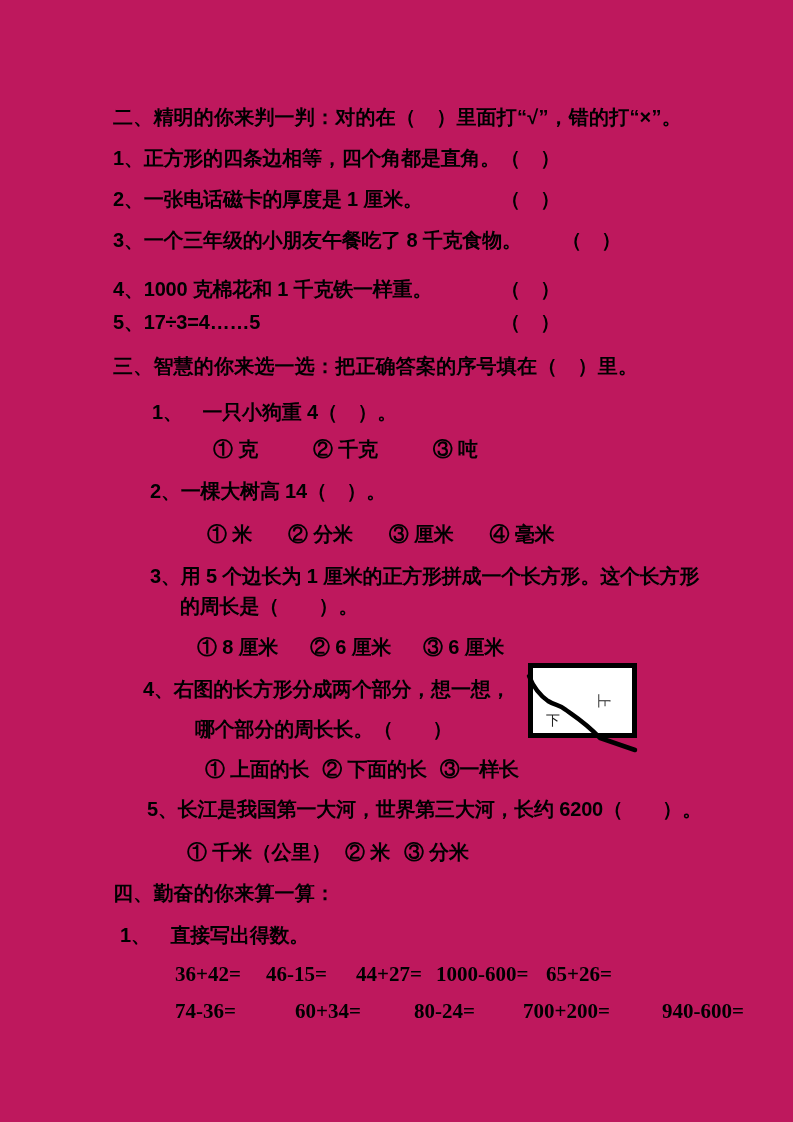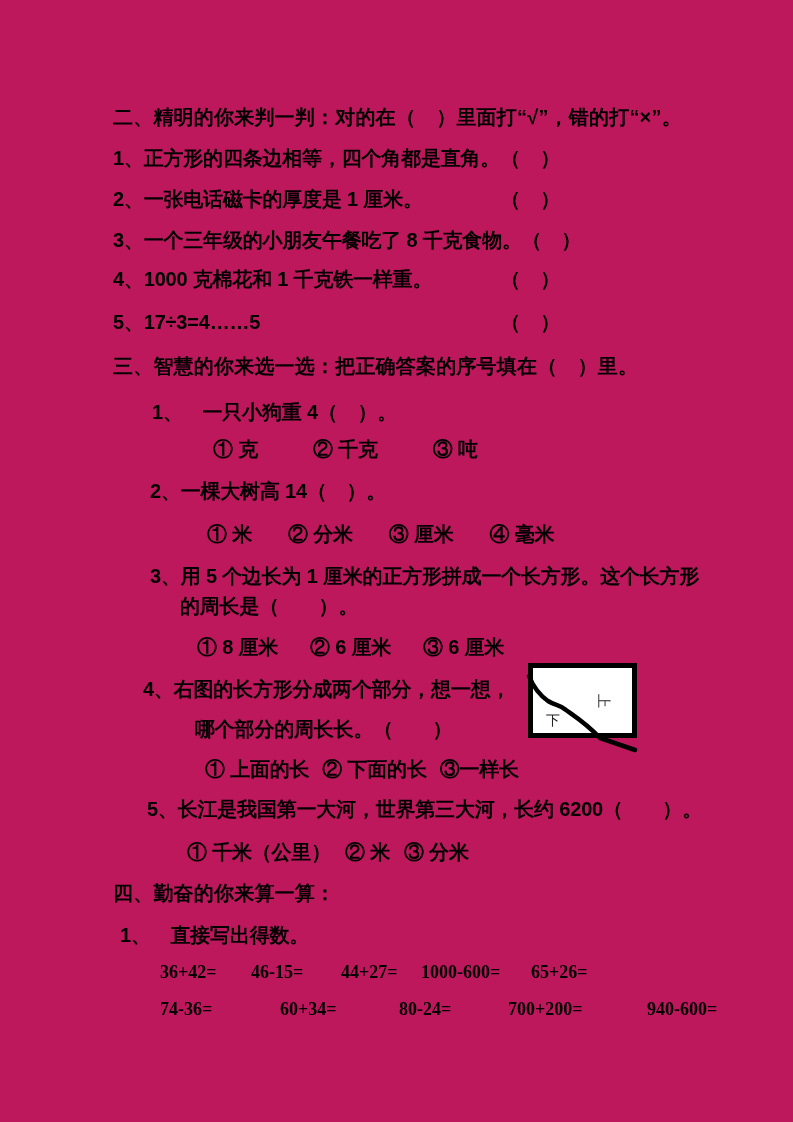--- a/index.html
+++ b/index.html
@@ -29,25 +29,25 @@
   }
   .judge .bracket{margin-left:auto;}
   .opts{display:flex;}
   .g-c1{gap:55px;}
   .g-c2{gap:36px;}
   .g-c3{gap:32px;}
   .g-c4{gap:13px;}
   .g-c5{gap:14px;}
   .calc-row{
     position:absolute;
-    left:160px;
+    left:175px;
     display:flex;
     font-family:"Liberation Serif",serif;
     font-weight:600;
-    font-size:18px;
+    font-size:21px;
     white-space:pre;
   }
   .calc-row span{display:inline-block;}
   .calc-row span:nth-child(1){width:91px;}
   .calc-row span:nth-child(2){width:90px;}
   .calc-row span:nth-child(3){width:80px;}
   .calc-row span:nth-child(4){width:110px;}
   .fig{position:absolute;overflow:visible;}
   .fig text{font-family:"Liberation Sans",sans-serif;font-weight:normal;}
 </style>
@@ -59,25 +59,25 @@
   <div class="line heading" style="top:105px;left:113px;">二、精明的你来判一判：对的在（　）里面打“√”，错的打“×”。</div>
 
   <div class="line judge" style="top:146px;">
     <span>1、正方形的四条边相等，四个角都是直角。</span>
     <span class="bracket">（　）</span>
   </div>
   <div class="line judge" style="top:187px;">
     <span>2、一张电话磁卡的厚度是 1 厘米。</span>
     <span class="bracket">（　）</span>
   </div>
-  <div class="line judge" style="top:228px;">
+  <div class="line judge" style="top:228px;gap:40px;">
     <span>3、一个三年级的小朋友午餐吃了 8 千克食物。</span>
     <span class="bracket">（　）</span>
   </div>
-  <div class="line judge" style="top:267px;">
+  <div class="line judge" style="top:277px;">
     <span>4、1000 克棉花和 1 千克铁一样重。</span>
     <span class="bracket">（　）</span>
   </div>
   <div class="line judge" style="top:310px;">
     <span>5、17÷3=4……5</span>
     <span class="bracket">（　）</span>
   </div>
 
   <div class="line heading" style="top:354px;left:113px;">三、智慧的你来选一选：把正确答案的序号填在（　）里。</div>
 

